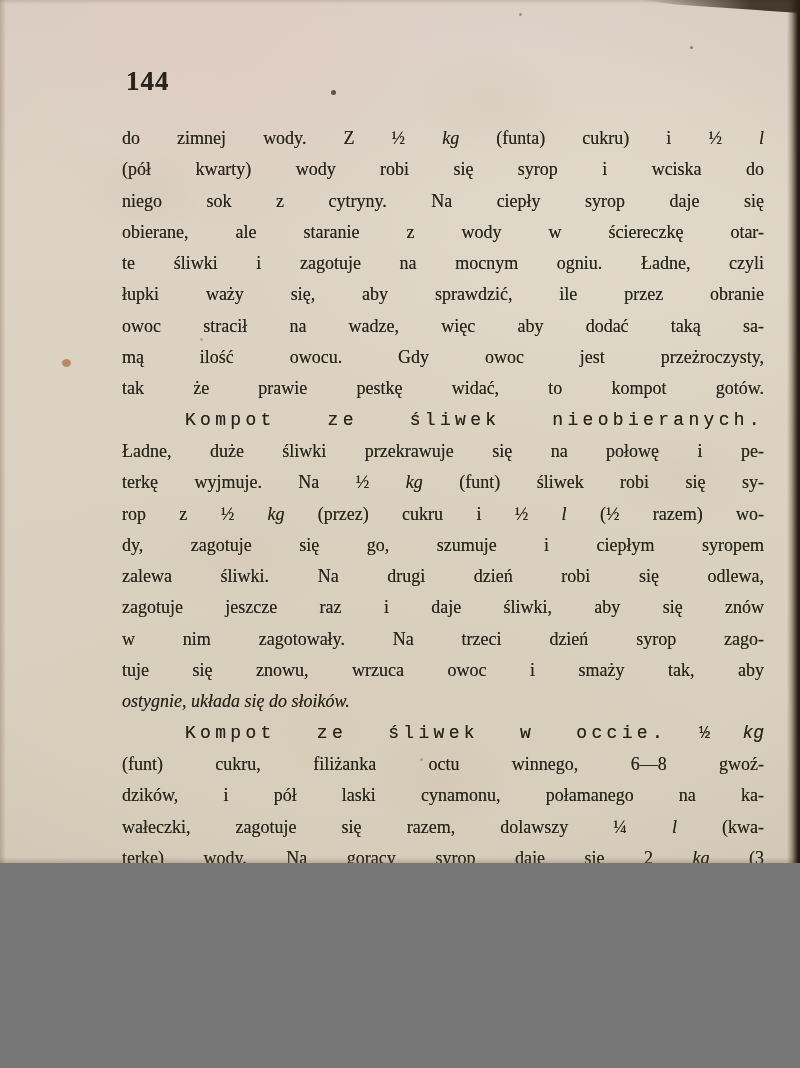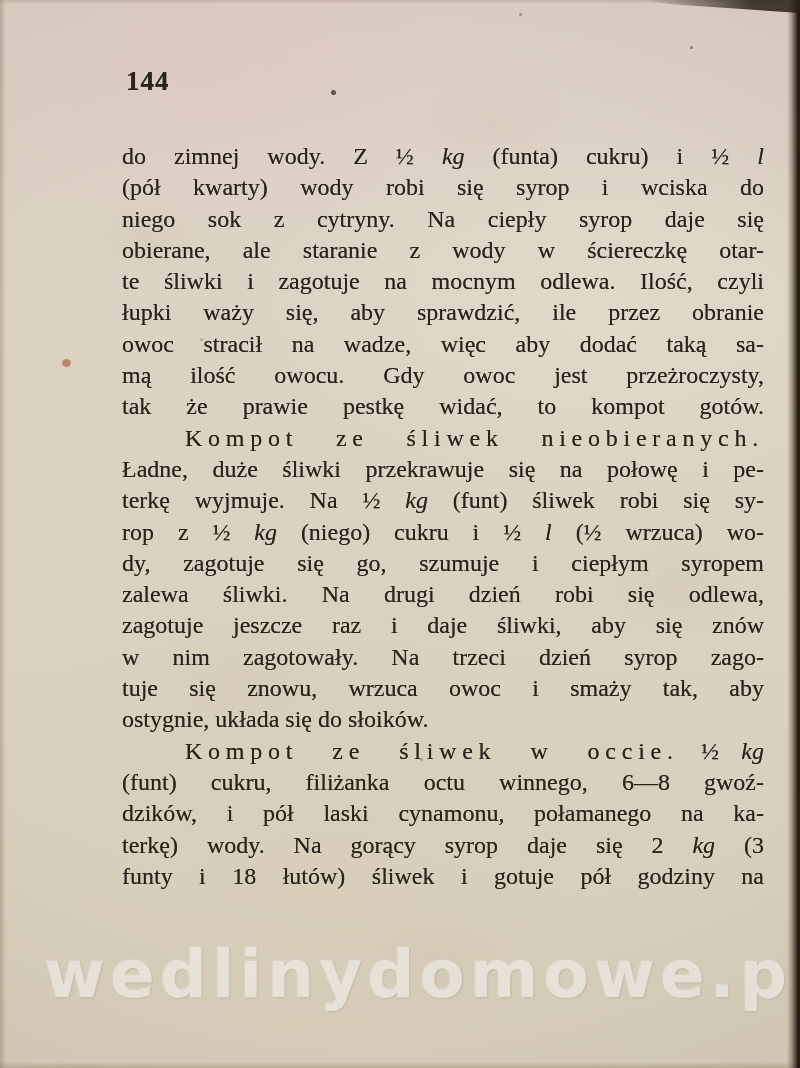--- a/index.html
+++ b/index.html
@@ -5,21 +5,21 @@
   :root{
     --paper:#dbd2c2;
     --ink:#28241b;
     --edge:#241a10;
     --watermark:#ffffff;
   }
   *{margin:0;padding:0;box-sizing:border-box;}
   body{background:#777;font-family:"Liberation Serif","DejaVu Serif",serif;}
   .page{
     position:relative;
-    width:800px;height:1068px;
+    width:800px;height:863px;
     overflow:hidden;
     background:
       radial-gradient(ellipse 420px 260px at 28% 6%, rgba(226,196,190,0.40), transparent 70%),
       radial-gradient(ellipse 500px 300px at 75% 30%, rgba(235,228,210,0.35), transparent 70%),
       radial-gradient(ellipse 600px 400px at 40% 85%, rgba(214,204,182,0.50), transparent 75%),
       radial-gradient(ellipse 900px 700px at 50% 50%, transparent 55%, rgba(150,128,100,0.16) 100%),
       linear-gradient(180deg,#ded3c9 0%,#dcd3c4 25%,#dad1c0 60%,#d7cebd 100%);
   }
   .page::before{ 
     content:"";position:absolute;inset:0;pointer-events:none;
@@ -29,27 +29,27 @@
       radial-gradient(100px 70px at 85% 55%, rgba(196,178,156,0.15), transparent 70%),
       radial-gradient(140px 90px at 30% 64%, rgba(199,182,158,0.14), transparent 70%),
       radial-gradient(110px 80px at 55% 90%, rgba(196,178,156,0.16), transparent 70%);
   }
   .page-number{
     position:absolute;left:126px;top:66px;
     font-size:27px;font-weight:bold;letter-spacing:1px;color:var(--ink);
     text-shadow:0 0 0.6px rgba(40,36,27,0.7);
   }
   .text-block{
-    position:absolute;left:122px;top:141px;width:642px;
-    font-size:24px;line-height:31.3px;color:var(--ink);
+    position:absolute;left:122px;top:123px;width:642px;
+    font-size:18px;line-height:31.3px;color:var(--ink);
     text-shadow:0 0 0.6px rgba(40,36,27,0.65);
   }
   .line{display:block;text-align:justify;text-align-last:justify;white-space:normal;}
-  .line.left{text-align-last:left;}
-  .line.indent{text-indent:63px;}
+  .line.left{text-align-last:left;font-style:italic;}
+  .line.indent{text-indent:63px;font-family:Liberation Mono, monospace;}
   .seg.i{font-style:italic;}
   .seg.sp{letter-spacing:0.24em;word-spacing:0.25em;}
   .watermark{
     position:absolute;left:44px;top:936px;width:748px;
     font-family:"DejaVu Sans","Liberation Sans",sans-serif;
     font-size:66px;font-weight:bold;letter-spacing:5px;
     color:var(--watermark);opacity:0.44;
     text-shadow:1px 1px 2px rgba(125,105,82,0.45), -1px -1px 1px rgba(255,255,255,0.35);
     white-space:nowrap;pointer-events:none;
   }
@@ -89,42 +89,43 @@
   <div class="speck" style="left:690px;top:46px;width:3px;height:3px;background:#6a5d4a;opacity:.7;"></div>
   <div class="speck" style="left:420px;top:758px;width:3px;height:3px;background:#8d7c62;opacity:.55;"></div>
   <div class="speck" style="left:200px;top:338px;width:3px;height:3px;background:#8d7c62;opacity:.5;"></div>
 
   <main class="text-block">
       <div>
         <div class="line"><span class="seg">do zimnej wody. Z ½ </span><span class="seg i">kg</span><span class="seg"> (funta) cukru) i ½ </span><span class="seg i">l</span></div>
         <div class="line"><span class="seg">(pół kwarty) wody robi się syrop i wciska do</span></div>
         <div class="line"><span class="seg">niego sok z cytryny. Na ciepły syrop daje się</span></div>
         <div class="line"><span class="seg">obierane, ale staranie z wody w ściereczkę otar-</span></div>
-        <div class="line"><span class="seg">te śliwki i zagotuje na mocnym odlewa. Ilość, czyli</span></div>
+        <div class="line"><span class="seg">te śliwki i zagotuje na mocnym ogniu. Ładne, czyli</span></div>
         <div class="line"><span class="seg">łupki waży się, aby sprawdzić, ile przez obranie</span></div>
         <div class="line"><span class="seg">owoc stracił na wadze, więc aby dodać taką sa-</span></div>
         <div class="line"><span class="seg">mą ilość owocu. Gdy owoc jest przeżroczysty,</span></div>
         <div class="line"><span class="seg">tak że prawie pestkę widać, to kompot gotów.</span></div>
       </div>
       <div>
         <div class="line indent"><span class="seg sp">Kompot ze śliwek nieobieranych.</span></div>
         <div class="line"><span class="seg">Ładne, duże śliwki przekrawuje się na połowę i pe-</span></div>
         <div class="line"><span class="seg">terkę wyjmuje. Na ½ </span><span class="seg i">kg</span><span class="seg"> (funt) śliwek robi się sy-</span></div>
-        <div class="line"><span class="seg">rop z ½ </span><span class="seg i">kg</span><span class="seg"> (niego) cukru i ½ </span><span class="seg i">l</span><span class="seg"> (½ wrzuca) wo-</span></div>
+        <div class="line"><span class="seg">rop z ½ </span><span class="seg i">kg</span><span class="seg"> (przez) cukru i ½ </span><span class="seg i">l</span><span class="seg"> (½ razem) wo-</span></div>
         <div class="line"><span class="seg">dy, zagotuje się go, szumuje i ciepłym syropem</span></div>
         <div class="line"><span class="seg">zalewa śliwki. Na drugi dzień robi się odlewa,</span></div>
         <div class="line"><span class="seg">zagotuje jeszcze raz i daje śliwki, aby się znów</span></div>
         <div class="line"><span class="seg">w nim zagotowały. Na trzeci dzień syrop zago-</span></div>
         <div class="line"><span class="seg">tuje się znowu, wrzuca owoc i smaży tak, aby</span></div>
         <div class="line left"><span class="seg">ostygnie, układa się do słoików.</span></div>
       </div>
       <div>
         <div class="line indent"><span class="seg sp">Kompot ze śliwek w occie.</span><span class="seg"> ½ </span><span class="seg i">kg</span></div>
         <div class="line"><span class="seg">(funt) cukru, filiżanka octu winnego, 6—8 gwoź-</span></div>
         <div class="line"><span class="seg">dzików, i pół laski cynamonu, połamanego na ka-</span></div>
+        <div class="line"><span class="seg">wałeczki, zagotuje się razem, dolawszy ¼ </span><span class="seg i">l</span><span class="seg"> (kwa-</span></div>
         <div class="line"><span class="seg">terkę) wody. Na gorący syrop daje się 2 </span><span class="seg i">kg</span><span class="seg"> (3</span></div>
         <div class="line"><span class="seg">funty i 18 łutów) śliwek i gotuje pół godziny na</span></div>
       </div>
     </main>
 
   <div class="watermark">wedlinydomowe.pl</div>
 
   <div class="edge-left"></div>
   <div class="edge-top"></div>
   <div class="edge-bottom"></div>

